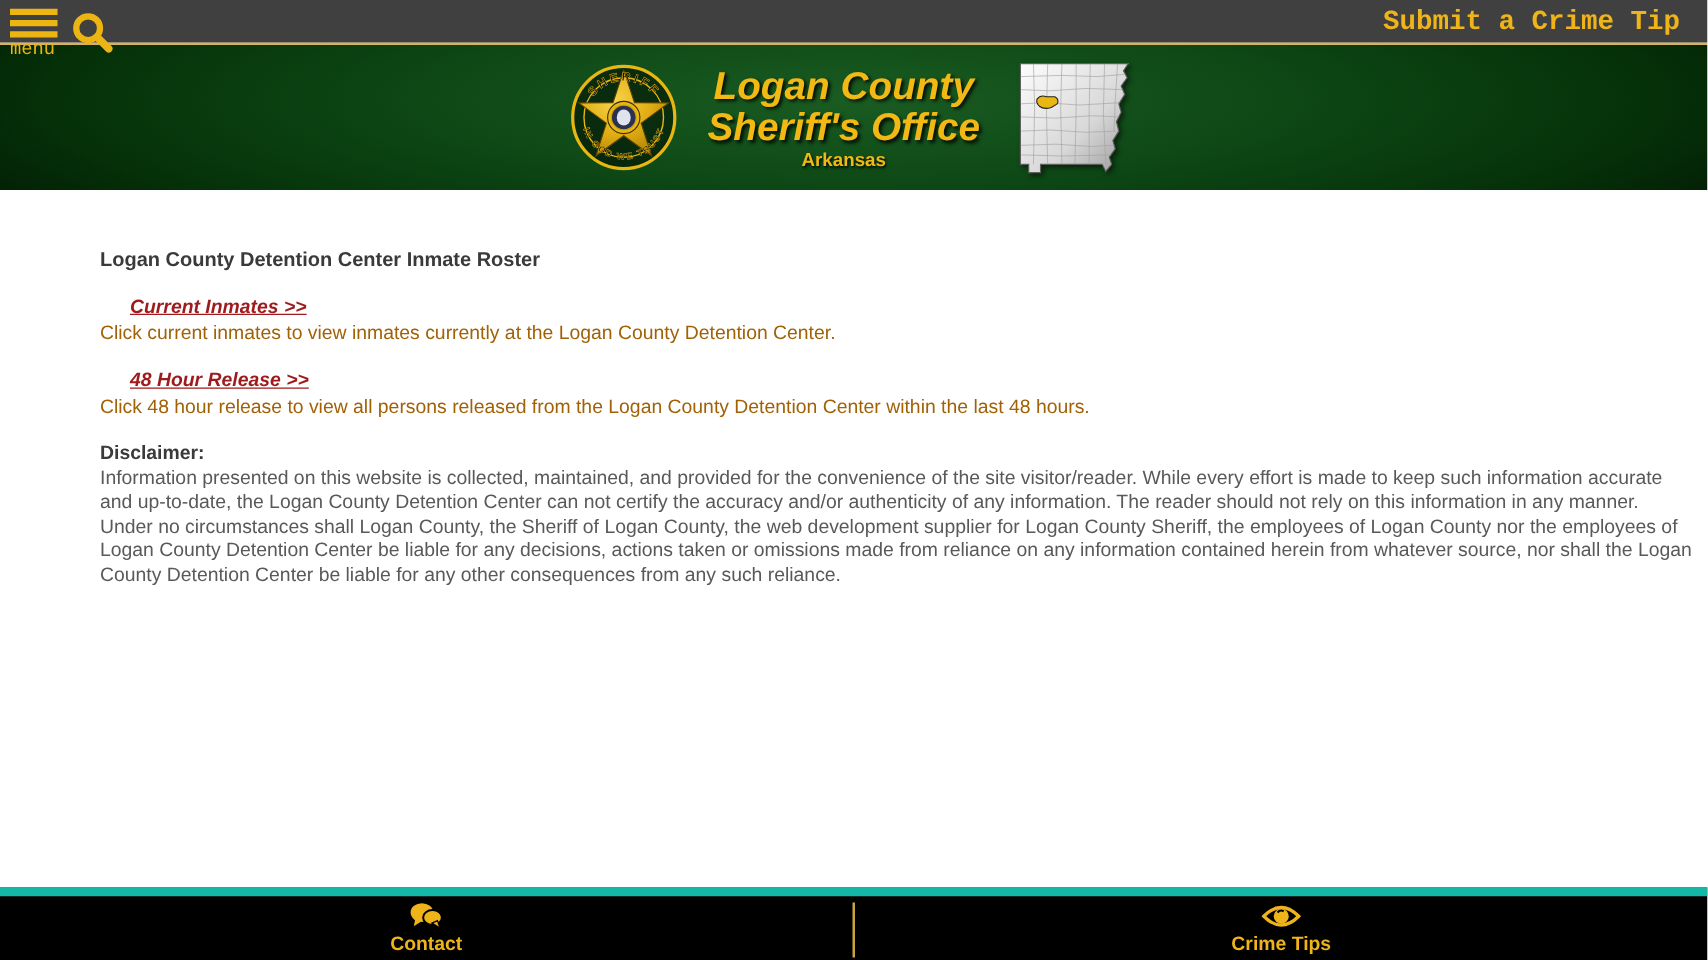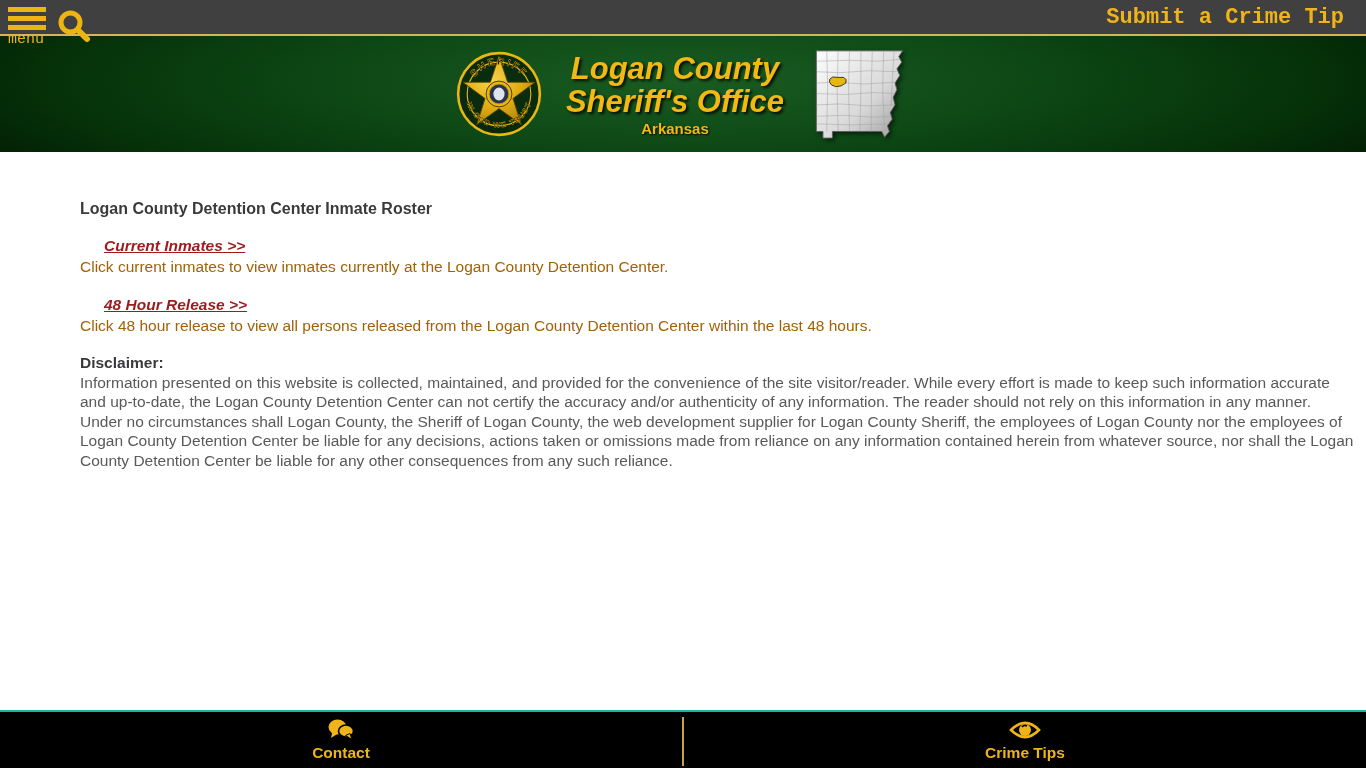--- a/index.html
+++ b/index.html
@@ -61,21 +61,21 @@
   }
   .section p { margin:1px 0 0 0; color:#a16207; font-size:15.5px; line-height:19.5px; }
   .disclaimer-heading {
     margin:15px 0 0 0; color:#3a3a3c; font-weight:bold; font-size:15.5px; line-height:19.5px;
   }
   .disclaimer-text { margin:0; color:#59595b; font-size:15.5px; line-height:19.5px; }
 
   
   .footer {
     position:absolute; left:0; right:0; bottom:0; height:58px;
-    background:#000; border-top:2px solid #14b8a6;
+    background:#000; border-top:7px solid #14b8a6;
     display:flex; align-items:stretch;
   }
   .footer-half {
     flex:1; display:flex; align-items:center; justify-content:center; cursor:pointer;
   }
   .footer-item { display:flex; flex-direction:column; align-items:center; }
   .footer-item .f-icon { height:24px; display:flex; align-items:center; }
   .footer-item .f-label {
     color:#eeb41a; font-weight:bold; font-size:15.5px; margin-top:2px;
   }

